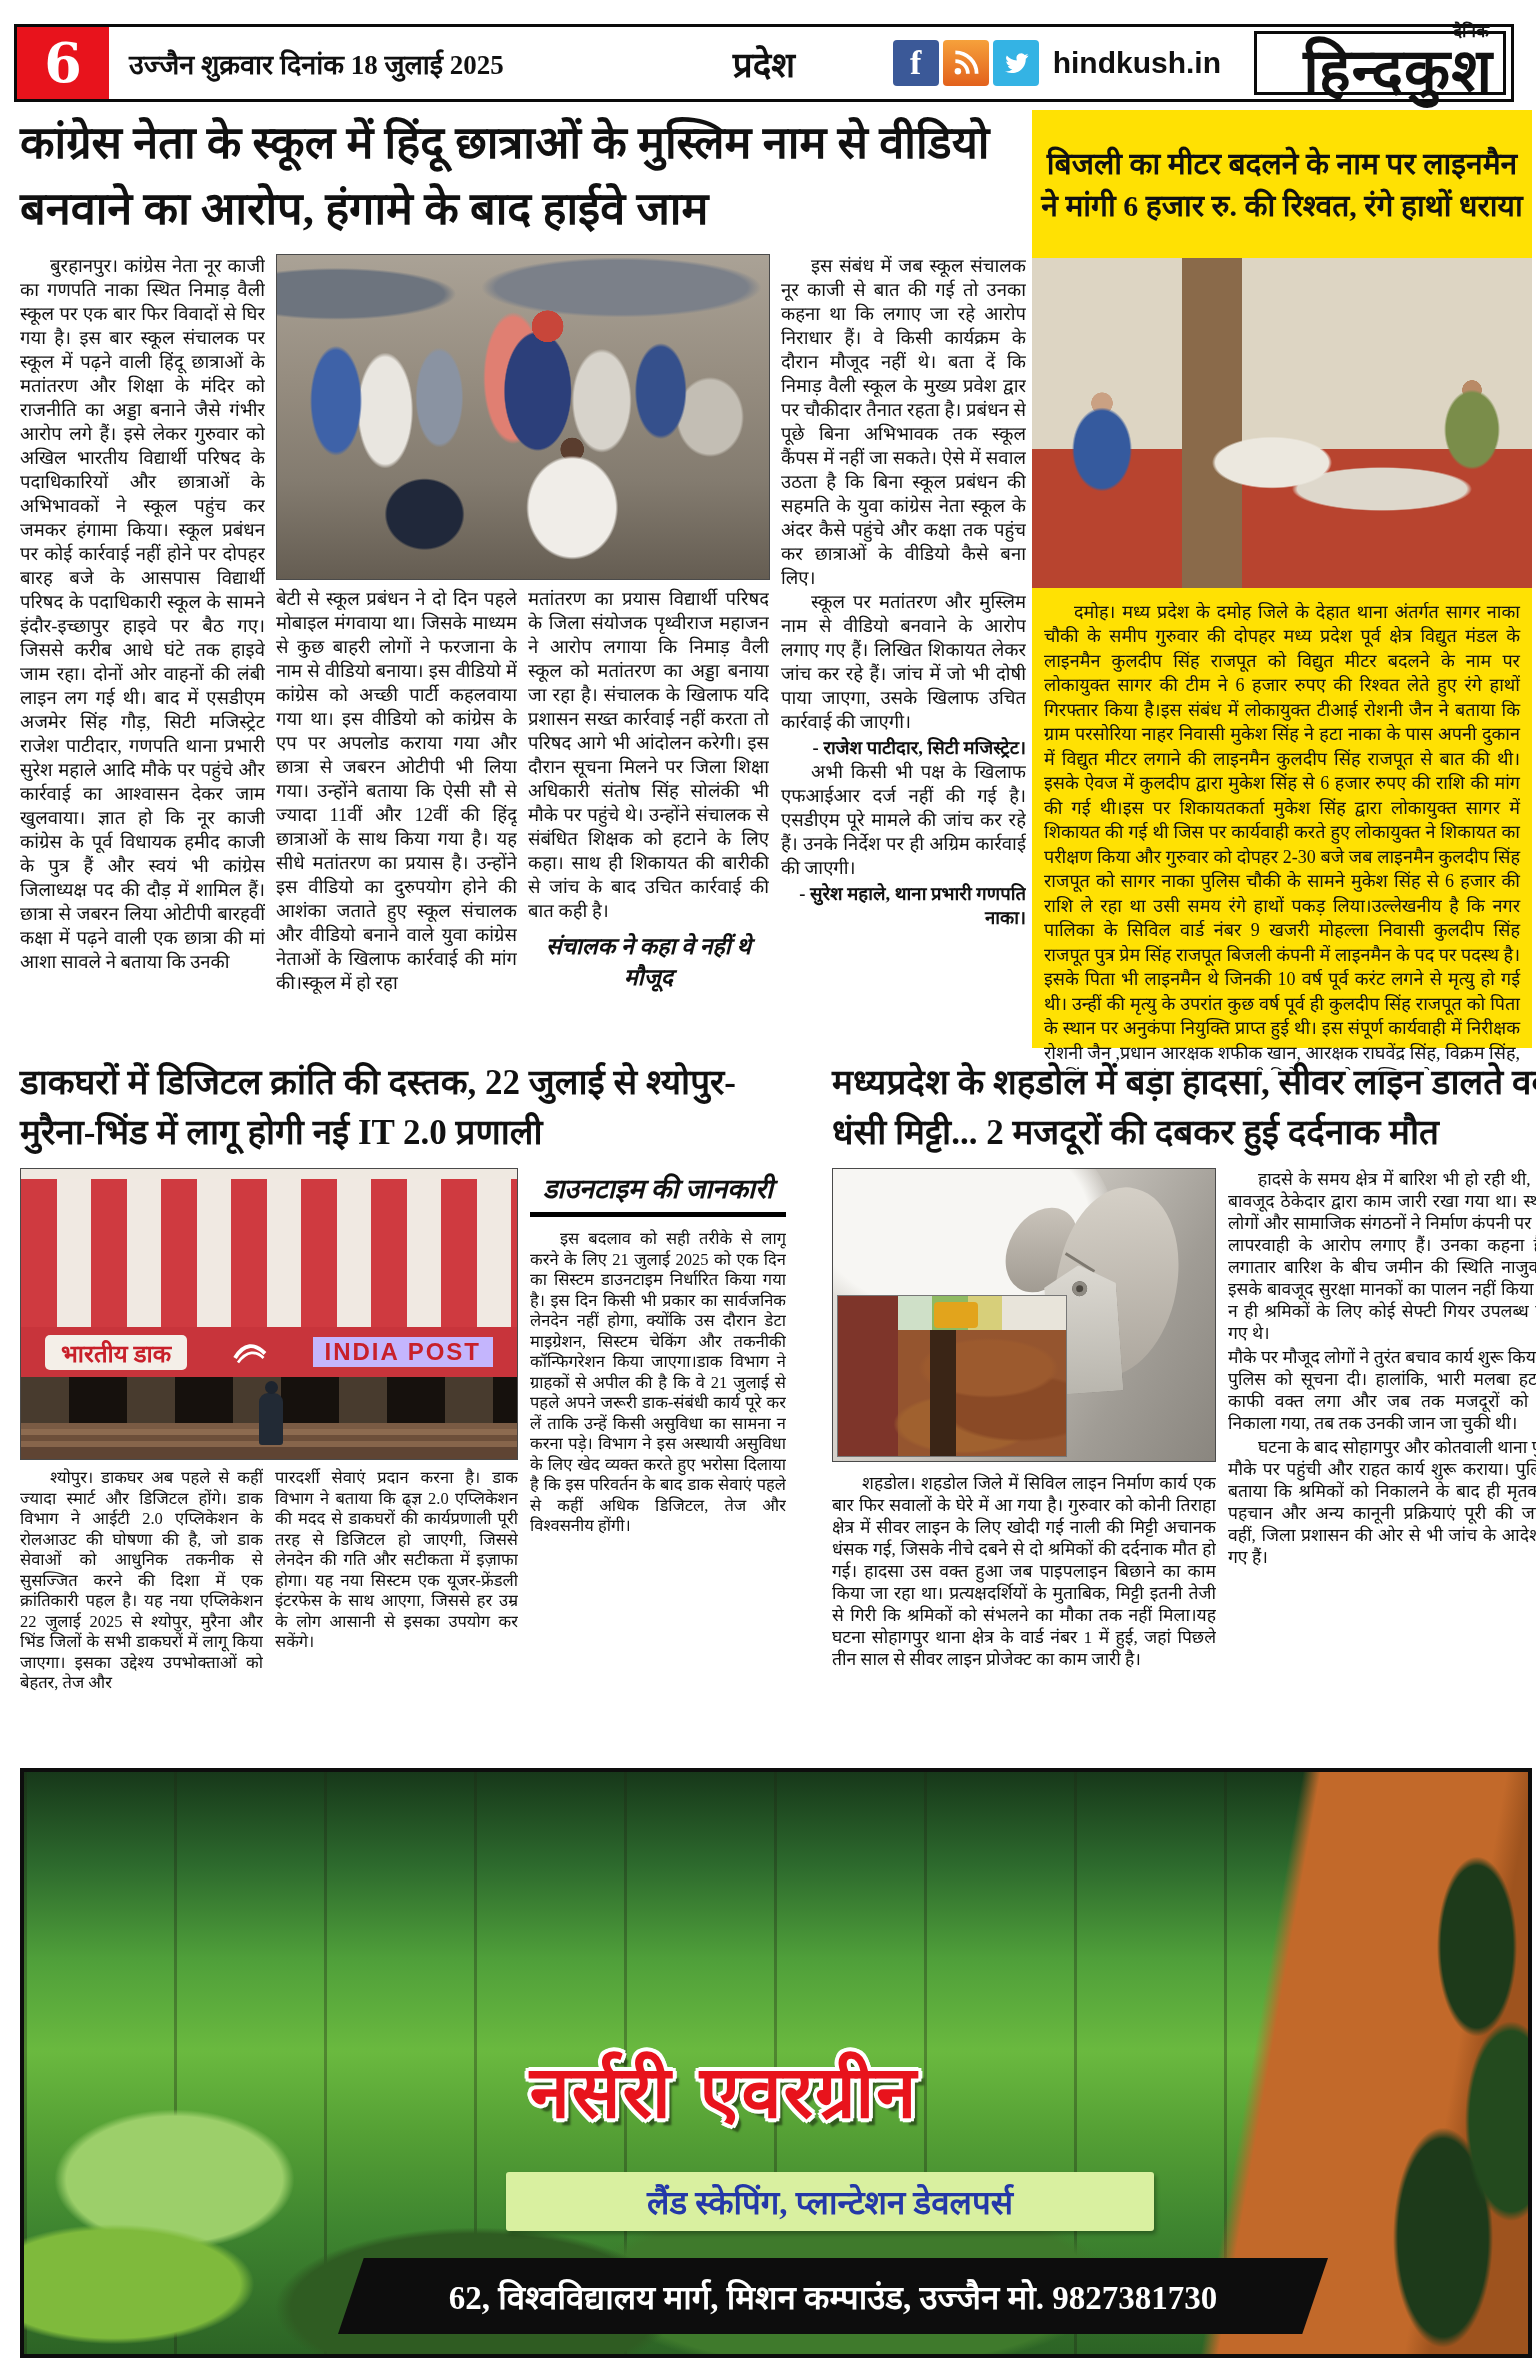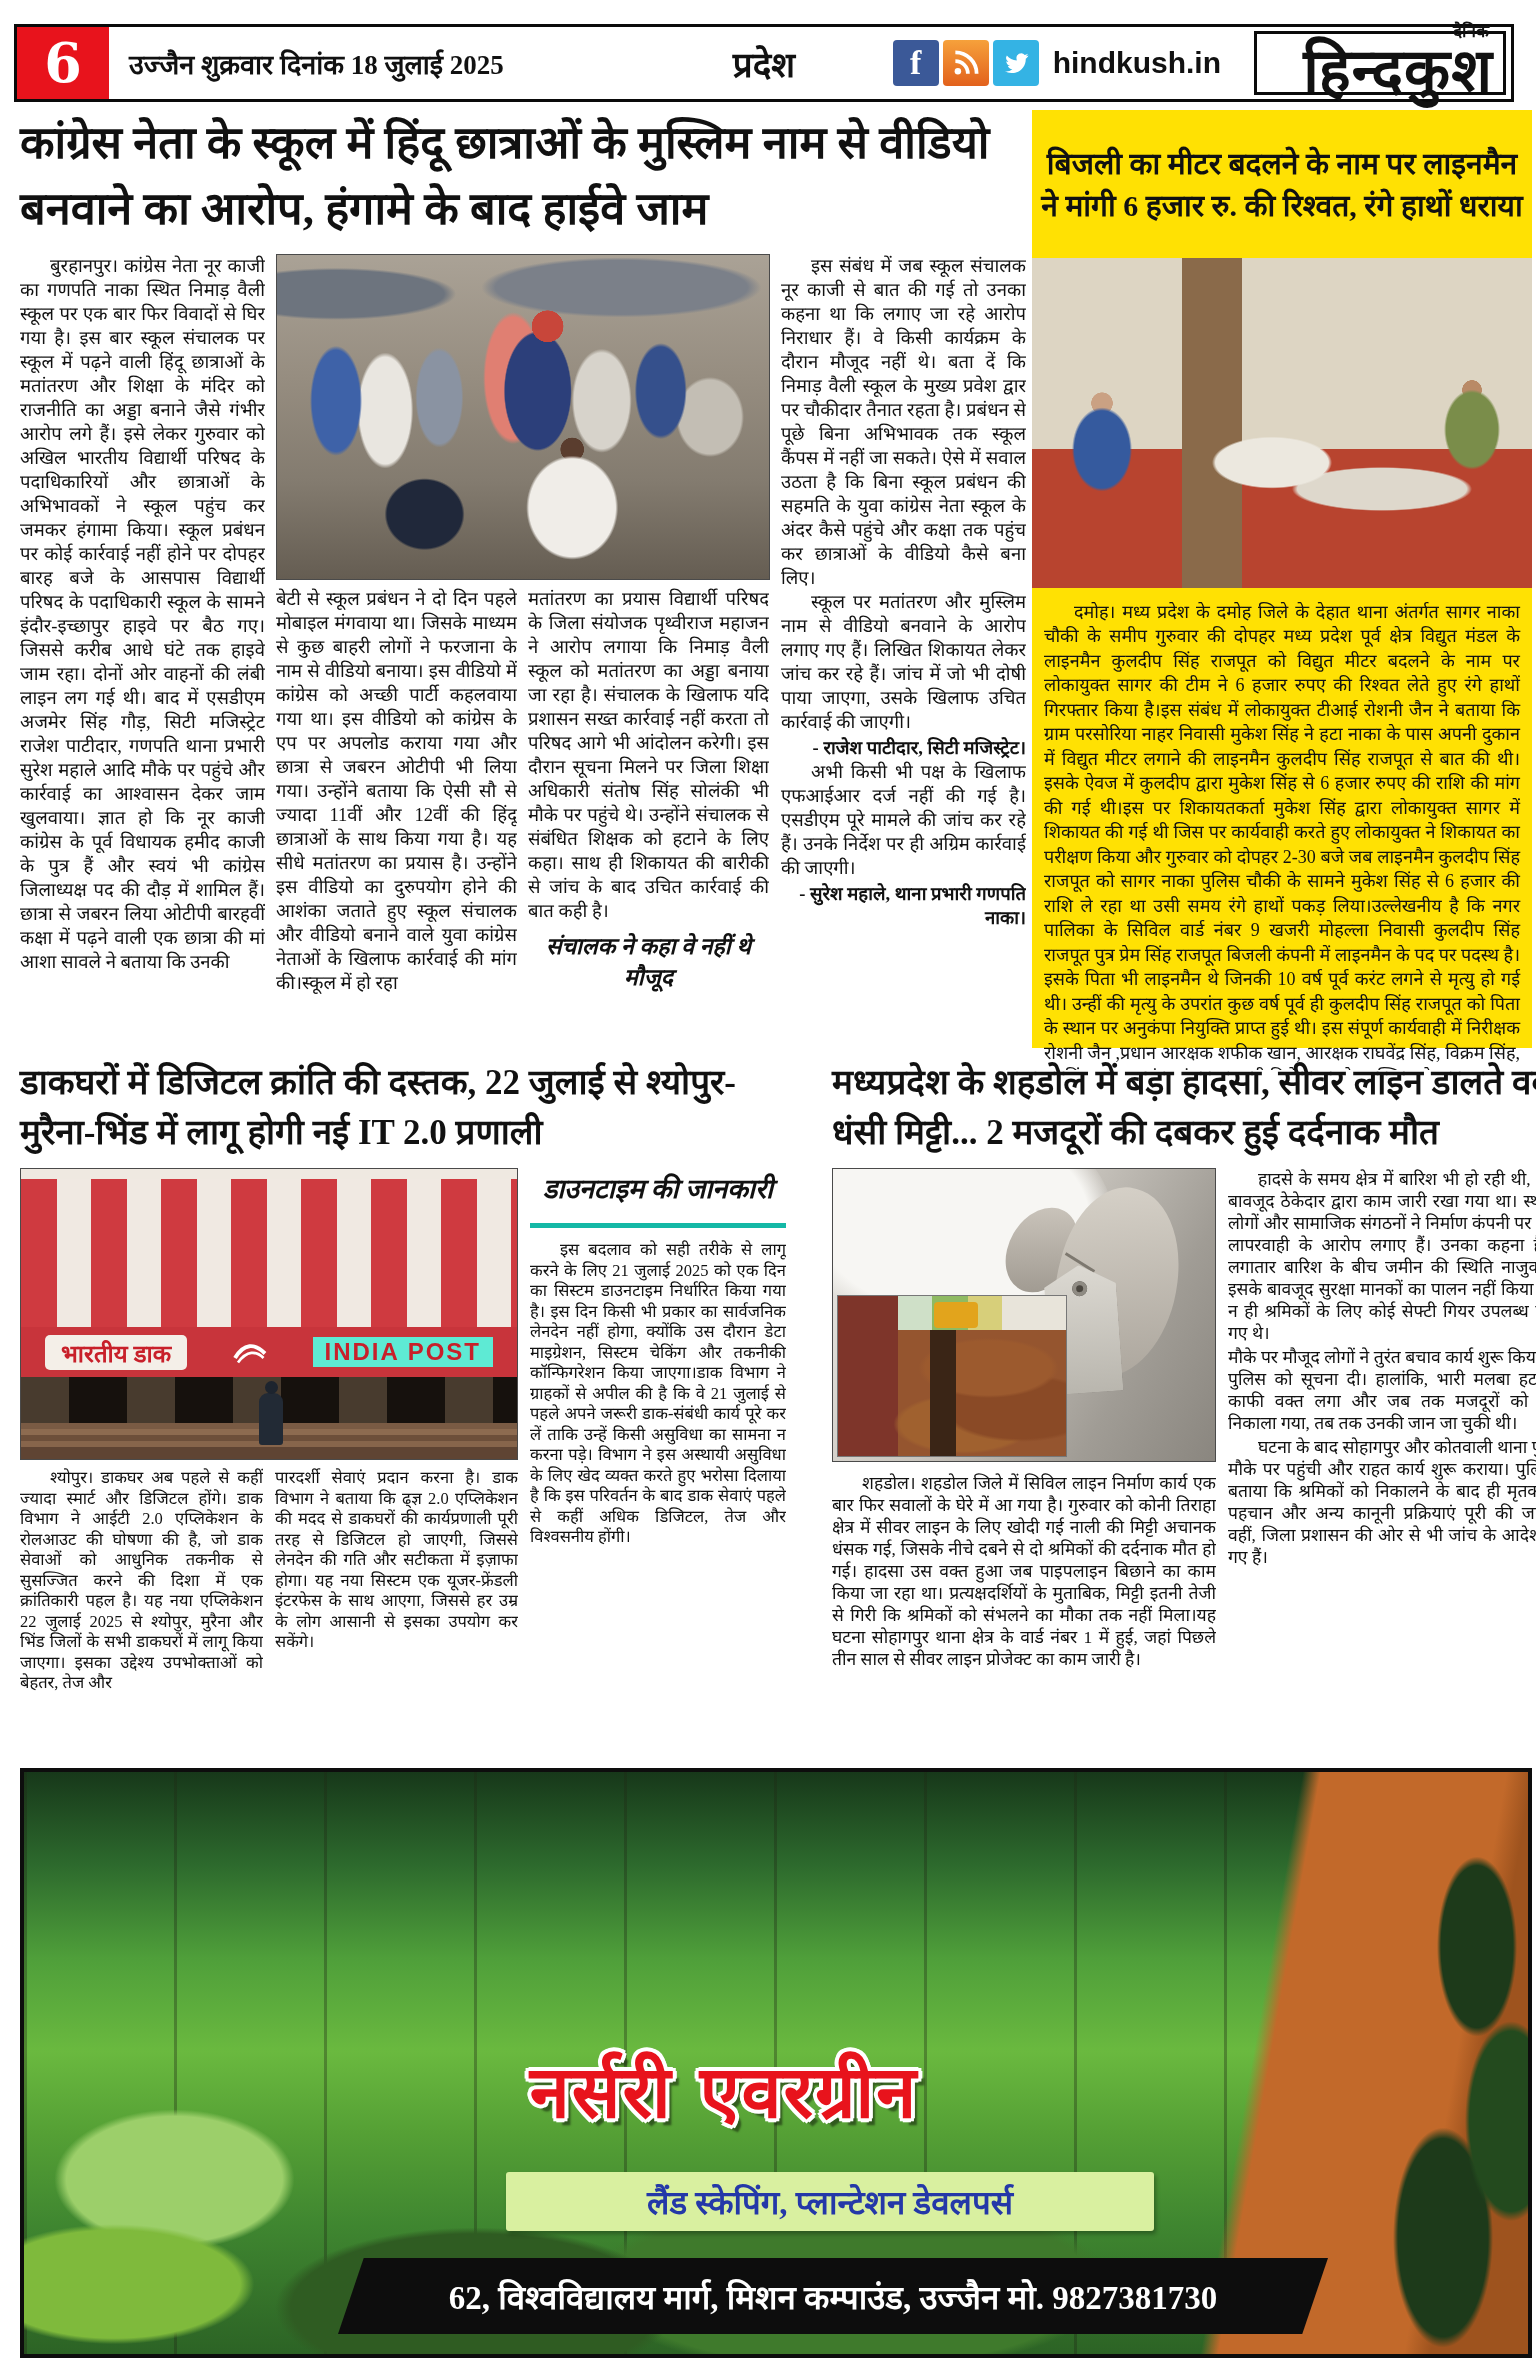--- a/index.html
+++ b/index.html
@@ -79,33 +79,33 @@
   .a4{position:absolute;left:832px;top:1058px;width:740px;}
   .midflex{display:flex;gap:12px;margin-top:10px;}
   .smalltext{font-size:16.5px;line-height:20.5px;text-align:justify;}
   .a3-left{width:498px;}
   .indiapost{height:292px;}
   .ip-upper{height:158px;background:
       linear-gradient(180deg,#efe9e1 0 10px,transparent 10px),
       repeating-linear-gradient(90deg,#cf3a40 0 36px,#f0e9e2 36px 70px);}
   .ip-sign{height:50px;background:#c8343b;display:flex;align-items:center;justify-content:space-between;padding:0 24px;box-sizing:border-box;}
   .ip-sign-left{background:#f4efe8;color:#c8202a;font-weight:bold;font-size:24px;padding:1px 16px;border-radius:5px;}
-  .ip-sign-right{background:#5eead4;color:#c8202a;font-weight:bold;font-size:24px;padding:1px 12px;
+  .ip-sign-right{background:#c4b5fd;color:#c8202a;font-weight:bold;font-size:24px;padding:1px 12px;
                  letter-spacing:2px;font-family:"Liberation Sans","DejaVu Sans",sans-serif;}
   .ip-lower{position:relative;height:82px;
       background:
         linear-gradient(180deg,transparent 0 46px,#7a5b44 46px 52px,#8d6b50 52px 58px,#6d4f3a 58px 64px,#87654b 64px 70px,#5f4433 70px 82px),
         repeating-linear-gradient(90deg,#483b2e 0 48px,#16110d 48px 106px);}
   .ip-person{position:absolute;left:48%;bottom:14px;width:24px;height:52px;background:#222a35;border-radius:9px 9px 3px 3px;}
   .ip-person::before{content:"";position:absolute;top:-12px;left:6px;width:13px;height:13px;border-radius:50%;background:#1d242e;}
   .a3-cols{display:flex;gap:12px;margin-top:8px;height:288px;overflow:hidden;}
   .a3-col{width:243px;overflow:hidden;}
   .a3-right{width:256px;height:594px;overflow:hidden;}
   .downtime-head{font-size:27px;line-height:1.3;font-weight:bold;font-style:italic;text-align:center;
-                 border-bottom:5px solid #14b8a6;padding-bottom:16px;margin:4px 0 12px;}
+                 border-bottom:5px solid #000000;padding-bottom:5px;margin:4px 0 12px;}
   .a4-left{width:384px;}
   .feet{height:294px;background:linear-gradient(120deg,#ecebe7 0%,#c9c5be 45%,#a09c95 75%,#8a867f 100%);}
   .sheet{position:absolute;left:-40px;top:-60px;width:320px;height:220px;border-radius:50%;
          background:radial-gradient(ellipse at center,#f7f6f3 0 60%,rgba(247,246,243,0) 72%);}
   .foot-big{position:absolute;right:38px;top:18px;width:120px;height:190px;border-radius:46% 54% 48% 52%;
             background:linear-gradient(160deg,#d8d3ca,#aaa49b);transform:rotate(14deg);}
   .foot-toes{position:absolute;right:140px;top:36px;width:66px;height:90px;border-radius:50%;
              background:linear-gradient(150deg,#cfc9c0,#9b958c);transform:rotate(30deg);}
   .tagstring{position:absolute;right:118px;top:92px;width:34px;height:3px;background:#7d786f;transform:rotate(32deg);}
   .toetag{position:absolute;right:96px;top:96px;width:72px;height:128px;background:linear-gradient(180deg,#dcd9d2,#b9b6ae);

